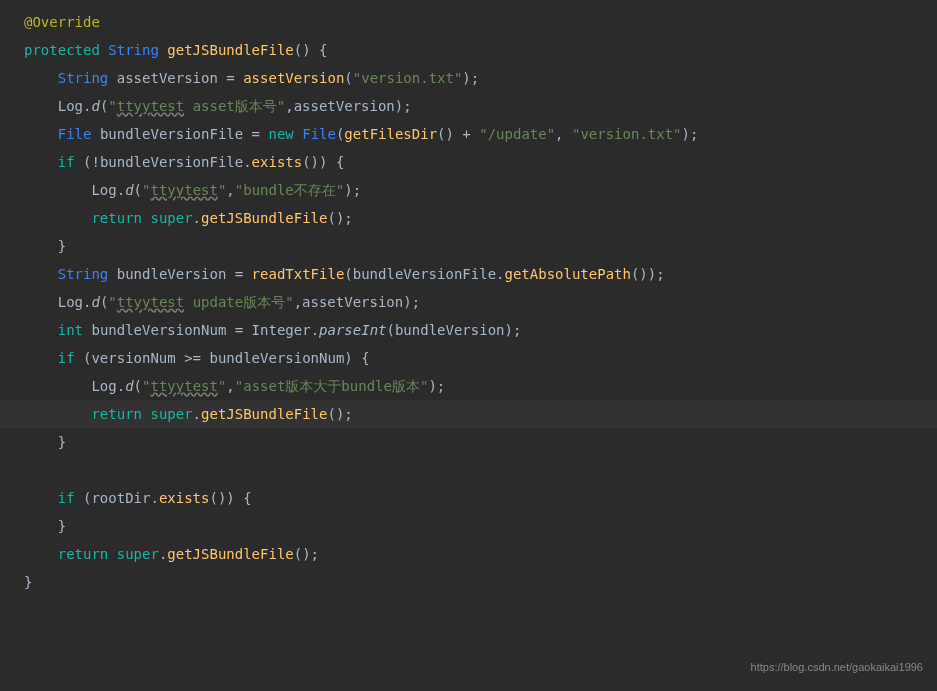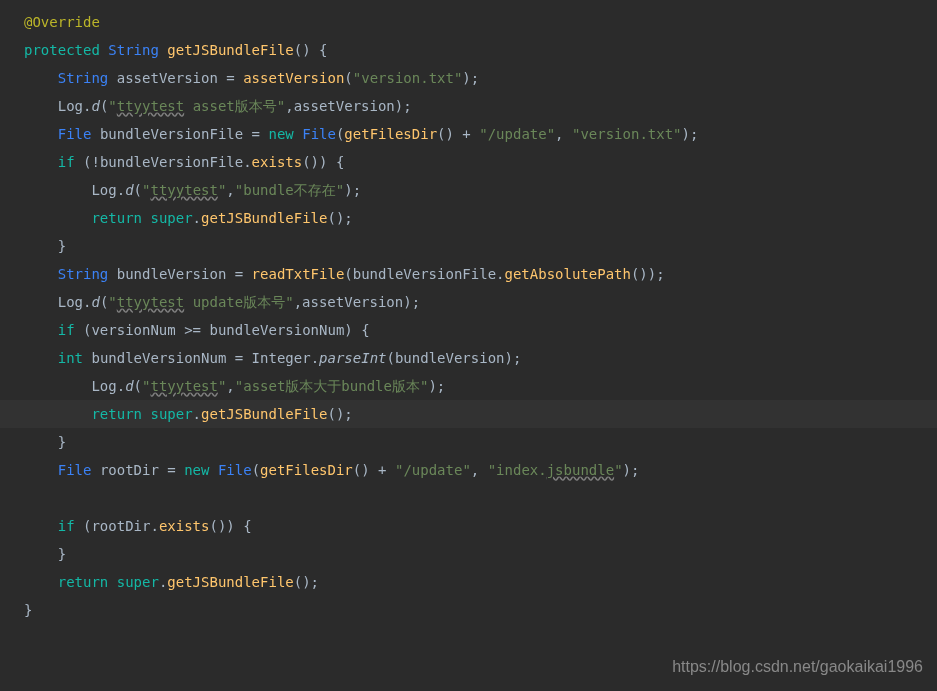--- a/index.html
+++ b/index.html
@@ -33,46 +33,45 @@
     .method-call { color: #ffc66d; }
     .static-method { color: #a9b7c6; font-style: italic; }
     .string { color: #6a8759; }
     .string-underline { color: #6a8759; text-decoration: underline wavy #808080; }
     .punct { color: #a9b7c6; }
     .watermark {
       position: absolute;
       bottom: 10px;
       right: 14px;
       color: #888;
-      font-size: 16px;
+      font-size: 11px;
       font-family: Arial, sans-serif;
       text-align: center;
     }
   </style>
 </head>
 <body>
 
 <div>
 <div class="code-line"><span class="annotation">@Override</span></div>
 <div class="code-line"><span class="keyword">protected</span> <span class="type">String</span> <span class="method-decl">getJSBundleFile</span><span class="punct">() {</span></div>
 <div class="code-line">    <span class="type">String</span> <span>assetVersion</span> = <span class="method-call">assetVersion</span>(<span class="string">"version.txt"</span>);</div>
 <div class="code-line">    <span>Log</span>.<span class="static-method">d</span>(<span class="string">"</span><span class="string-underline">ttyytest</span><span class="string"> asset版本号"</span>,<span>assetVersion</span>);</div>
 <div class="code-line">    <span class="type">File</span> <span>bundleVersionFile</span> = <span class="keyword">new</span> <span class="type">File</span>(<span class="method-call">getFilesDir</span>() + <span class="string">"/update"</span>, <span class="string">"version.txt"</span>);</div>
 <div class="code-line">    <span class="keyword">if</span> (!<span>bundleVersionFile</span>.<span class="method-call">exists</span>()) {</div>
 <div class="code-line">        <span>Log</span>.<span class="static-method">d</span>(<span class="string">"</span><span class="string-underline">ttyytest</span><span class="string">"</span>,<span class="string">"bundle不存在"</span>);</div>
 <div class="code-line">        <span class="keyword">return</span> <span class="keyword">super</span>.<span class="method-call">getJSBundleFile</span>();</div>
 <div class="code-line">    }</div>
 <div class="code-line">    <span class="type">String</span> <span>bundleVersion</span> = <span class="method-call">readTxtFile</span>(<span>bundleVersionFile</span>.<span class="method-call">getAbsolutePath</span>());</div>
 <div class="code-line">    <span>Log</span>.<span class="static-method">d</span>(<span class="string">"</span><span class="string-underline">ttyytest</span><span class="string"> update版本号"</span>,<span>assetVersion</span>);</div>
+<div class="code-line">    <span class="keyword">int</span> <span>bundleVersionNum</span> = <span>Integer</span>.<span class="static-method">parseInt</span>(<span>bundleVersion</span>);</div>
 <div class="code-line">    <span class="keyword">if</span> (<span>versionNum</span> &gt;= <span>bundleVersionNum</span>) {</div>
-<div class="code-line">    <span class="keyword">int</span> <span>bundleVersionNum</span> = <span>Integer</span>.<span class="static-method">parseInt</span>(<span>bundleVersion</span>);</div>
 <div class="code-line">        <span>Log</span>.<span class="static-method">d</span>(<span class="string">"</span><span class="string-underline">ttyytest</span><span class="string">"</span>,<span class="string">"asset版本大于bundle版本"</span>);</div>
 <div class="code-line highlighted-line">        <span class="keyword">return</span> <span class="keyword">super</span>.<span class="method-call">getJSBundleFile</span>();</div>
 <div class="code-line">    }</div>
-<div class="code-line">    <span class="type">File</span> <span>rootDir</span> = <span class="keyword">new</span> <span class="type">File</span>(<span class="method-call">getFilesDir</span>() + <span class="string">"/update"</span>, <span class="string">"index.</span><span class="string-underline">jsbundle</span><span class="string">"</span>);</div>
 <div class="code-line"> </div>
 <div class="code-line">    <span class="keyword">if</span> (<span>rootDir</span>.<span class="method-call">exists</span>()) {</div>
 <div class="code-line">    }</div>
 <div class="code-line">    <span class="keyword">return</span> <span class="keyword">super</span>.<span class="method-call">getJSBundleFile</span>();</div>
 <div class="code-line">}</div>
 </div>
 
 <div class="watermark">https://blog.csdn.net/gaokaikai1996</div>
 
 </body></html>

